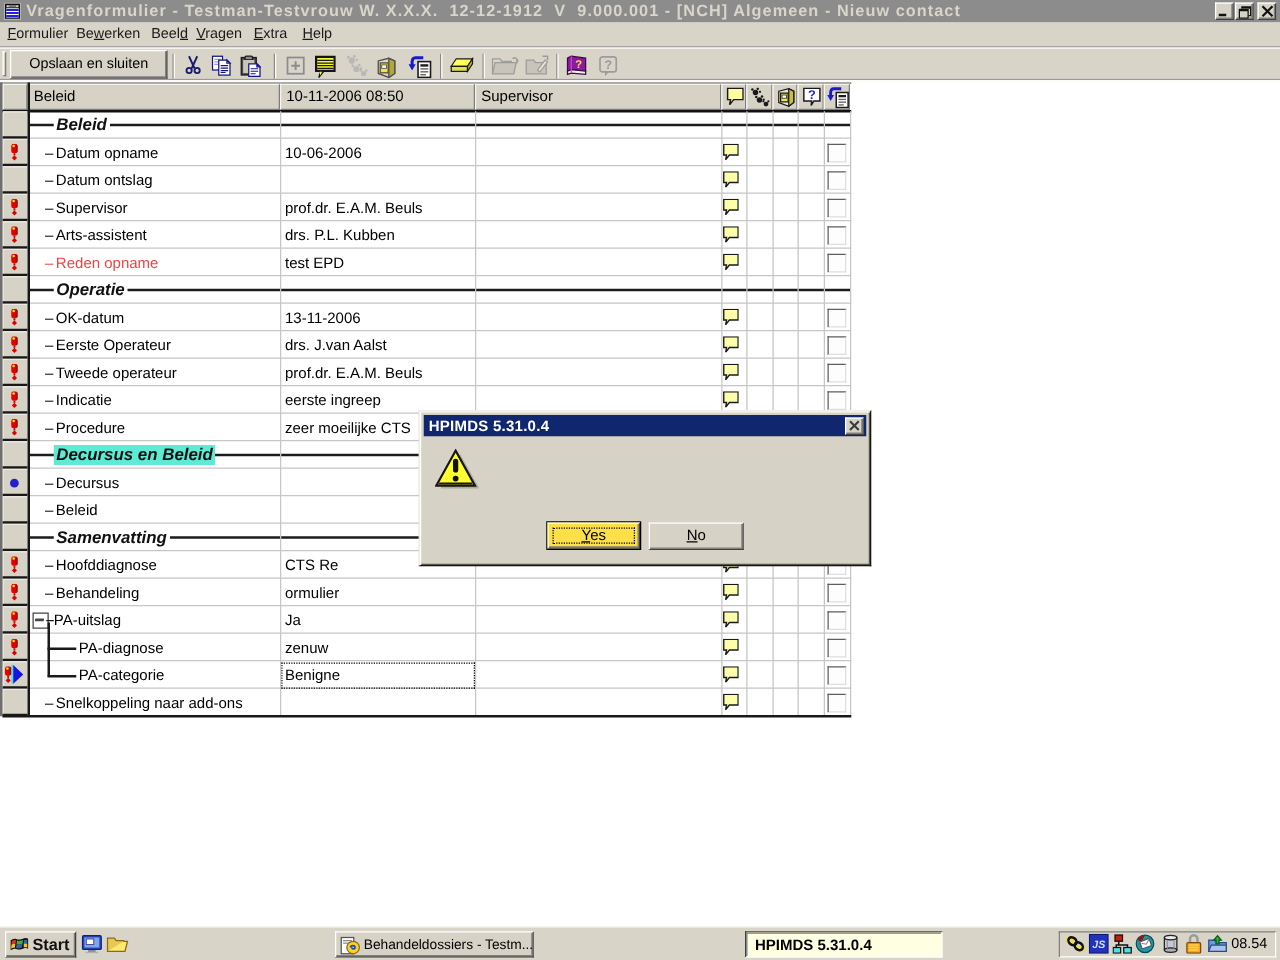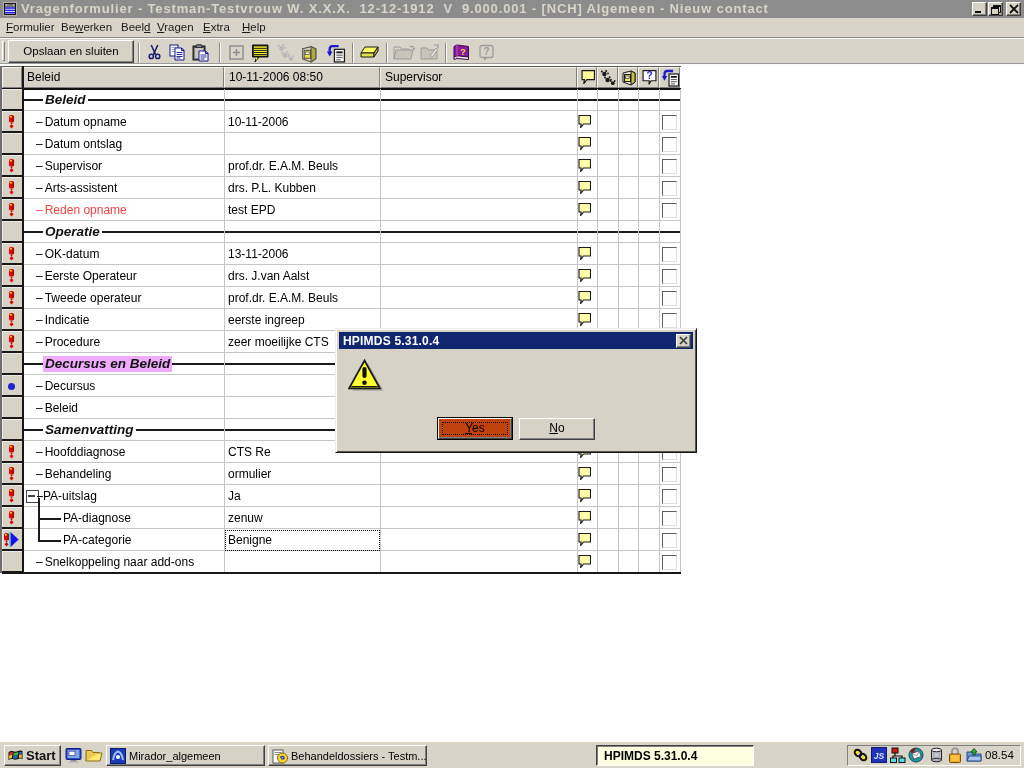--- a/index.html
+++ b/index.html
@@ -232,21 +232,21 @@
     <div style="position:absolute;left:2px;top:111px;width:20px;height:20px;background:#d6d2c6;border-bottom:2px solid #181818;box-shadow:inset 1px 1px 0 #eceae4"></div>
     <svg style="position:absolute;left:8px;top:115px" width="7" height="14" viewBox="0 0 7 14">
 <rect x="1" y="0" width="5" height="7.6" rx="1.9" fill="#e60000"></rect>
 <rect x="4.5" y="0.7" width="1.6" height="6.2" rx="0.8" fill="#991111"></rect>
 <rect x="1.9" y="0.8" width="2" height="2" rx="1" fill="#ffe900"></rect>
 <rect x="2.8" y="7.6" width="1.5" height="1.7" fill="#cc0000"></rect>
 <rect x="2.1" y="9.9" width="2.9" height="2.9" fill="#dd0000" transform="rotate(45 3.55 11.35)"></rect>
 </svg>
     <div style="position:absolute;left:22px;top:132px;width:659px;height:1px;background:#c6c6c6"></div>
     <div style="position:absolute;left:36px;top:115px;font:12px/15px 'Liberation Sans',sans-serif;color:#000;white-space:nowrap">–<span style="display:inline-block;width:2px"></span>Datum opname</div>
-    <div style="position:absolute;left:228px;top:115px;font:12px/15px 'Liberation Sans',sans-serif;white-space:nowrap">10-11-2006</div>
+    <div style="position:absolute;left:228px;top:115px;font:12px/15px 'Liberation Sans',sans-serif;white-space:nowrap">10-06-2006</div>
     <svg style="position:absolute;left:578px;top:115px" width="13" height="13" viewBox="0 0 13 13">
 <polygon points="1,0.5 12.5,0.5 12.5,9 5.5,9 2.5,12.8 3.2,9 1,9" fill="#fdfdaa" stroke="#1a1a1a" stroke-width="1.1"></polygon>
 </svg>
     <div style="position:absolute;left:662px;top:115px;width:13px;height:13px;background:#fdfdfd;border:1.5px solid;border-color:#5e5e5e #dedede #dedede #5e5e5e"></div>
     <div style="position:absolute;left:2px;top:133px;width:20px;height:20px;background:#d6d2c6;border-bottom:2px solid #181818;box-shadow:inset 1px 1px 0 #eceae4"></div>
     <div style="position:absolute;left:22px;top:154px;width:659px;height:1px;background:#c6c6c6"></div>
     <div style="position:absolute;left:36px;top:137px;font:12px/15px 'Liberation Sans',sans-serif;color:#000;white-space:nowrap">–<span style="display:inline-block;width:2px"></span>Datum ontslag</div>
     <svg style="position:absolute;left:578px;top:137px" width="13" height="13" viewBox="0 0 13 13">
 <polygon points="1,0.5 12.5,0.5 12.5,9 5.5,9 2.5,12.8 3.2,9 1,9" fill="#fdfdaa" stroke="#1a1a1a" stroke-width="1.1"></polygon>
 </svg>
@@ -371,21 +371,21 @@
     <div style="position:absolute;left:22px;top:352px;width:659px;height:1px;background:#c6c6c6"></div>
     <div style="position:absolute;left:36px;top:335px;font:12px/15px 'Liberation Sans',sans-serif;color:#000;white-space:nowrap">–<span style="display:inline-block;width:2px"></span>Procedure</div>
     <div style="position:absolute;left:228px;top:335px;font:12px/15px 'Liberation Sans',sans-serif;white-space:nowrap">zeer moeilijke CTS</div>
     <svg style="position:absolute;left:578px;top:335px" width="13" height="13" viewBox="0 0 13 13">
 <polygon points="1,0.5 12.5,0.5 12.5,9 5.5,9 2.5,12.8 3.2,9 1,9" fill="#fdfdaa" stroke="#1a1a1a" stroke-width="1.1"></polygon>
 </svg>
     <div style="position:absolute;left:662px;top:335px;width:13px;height:13px;background:#fdfdfd;border:1.5px solid;border-color:#5e5e5e #dedede #dedede #5e5e5e"></div>
     <div style="position:absolute;left:2px;top:353px;width:20px;height:20px;background:#d6d2c6;border-bottom:2px solid #181818;box-shadow:inset 1px 1px 0 #eceae4"></div>
     <div style="position:absolute;left:22px;top:374px;width:659px;height:1px;background:#c6c6c6"></div>
     <div style="position:absolute;left:24px;top:363px;width:656px;height:1.5px;background:#1c1c1c"></div>
-    <div style="position:absolute;left:43px;top:356px;height:16px;background:#f0abfc;padding:0 2px;font:italic bold 13.5px/16px 'Liberation Sans',sans-serif;color:#111;white-space:nowrap">Decursus en Beleid</div>
+    <div style="position:absolute;left:43px;top:356px;height:16px;background:#5eead4;padding:0 2px;font:italic bold 13.5px/16px 'Liberation Sans',sans-serif;color:#111;white-space:nowrap">Decursus en Beleid</div>
     <div style="position:absolute;left:2px;top:375px;width:20px;height:20px;background:#d6d2c6;border-bottom:2px solid #181818;box-shadow:inset 1px 1px 0 #eceae4"></div>
     <div style="position:absolute;left:8px;top:383px;width:7px;height:7px;border-radius:50%;background:#2222cc"></div>
     <div style="position:absolute;left:22px;top:396px;width:659px;height:1px;background:#c6c6c6"></div>
     <div style="position:absolute;left:36px;top:379px;font:12px/15px 'Liberation Sans',sans-serif;color:#000;white-space:nowrap">–<span style="display:inline-block;width:2px"></span>Decursus</div>
     <svg style="position:absolute;left:578px;top:379px" width="13" height="13" viewBox="0 0 13 13">
 <polygon points="1,0.5 12.5,0.5 12.5,9 5.5,9 2.5,12.8 3.2,9 1,9" fill="#fdfdaa" stroke="#1a1a1a" stroke-width="1.1"></polygon>
 </svg>
     <div style="position:absolute;left:662px;top:379px;width:13px;height:13px;background:#fdfdfd;border:1.5px solid;border-color:#5e5e5e #dedede #dedede #5e5e5e"></div>
     <div style="position:absolute;left:2px;top:397px;width:20px;height:20px;background:#d6d2c6;border-bottom:2px solid #181818;box-shadow:inset 1px 1px 0 #eceae4"></div>
     <div style="position:absolute;left:22px;top:418px;width:659px;height:1px;background:#c6c6c6"></div>
@@ -515,21 +515,21 @@
 </div>
     </div>
 <div style="position:absolute;left:12px;top:30px"><svg width="35" height="34" viewBox="0 0 35 34">
 <polygon points="18,3 33.5,30.5 2.5,30.5" fill="#90908a" opacity="0.6" transform="translate(2,1.2)"></polygon>
 <polygon points="16.5,1.5 32,29.5 1,29.5" fill="#fdfd30" stroke="#161616" stroke-width="1.7"></polygon>
 <path d="M2.8,28.6 L30.2,28.6 L29.4,27 L3.6,27 z" fill="#161616"></path>
 <rect x="14.4" y="8" width="4.2" height="11" rx="2.1" fill="#111"></rect>
 <circle cx="16.5" cy="23.8" r="2.3" fill="#111"></circle>
       </svg></div>
 <div style="position:absolute;left:101px;top:88px;width:76px;height:23px;background:#000;padding:1px;box-sizing:border-box">
-<div style="position:absolute;left:1px;top:1px;right:1px;bottom:1px;background:#c2410c;border:1px solid;border-color:#fff #404040 #404040 #fff;box-shadow:inset -1px -1px 0 #808080">
+<div style="position:absolute;left:1px;top:1px;right:1px;bottom:1px;background:#fde047;border:1px solid;border-color:#fff #404040 #404040 #fff;box-shadow:inset -1px -1px 0 #808080">
 <div style="position:absolute;left:3px;top:3px;right:3px;bottom:3px;border:1px dotted #000"></div>
 <div style="position:absolute;left:0;top:0;width:100%;font:12px/19px 'Liberation Sans',sans-serif;text-align:center"><u>Y</u>es</div>
 </div>
     </div>
 <div style="position:absolute;left:183px;top:89px;width:76px;height:22px;background:#d6d2c6;border:1px solid;border-color:#fff #404040 #404040 #fff;box-shadow:inset -1px -1px 0 #808080;box-sizing:border-box;font:12px/19px 'Liberation Sans',sans-serif;text-align:center"><u>N</u>o</div>
 </div>
 <div style="position:absolute;left:0;top:741px;width:1024px;height:27px;background:#d8d4c8;border-top:1px solid #fcfbf8">
 <div style="position:absolute;left:4px;top:3px;width:57px;height:21px;background:#d6d2c6;border:1px solid;border-color:#fff #404040 #404040 #fff;box-shadow:inset -1px -1px 0 #808080;box-sizing:border-box">
 <div style="position:absolute;left:2px;top:1.5px"><svg width="18" height="16" viewBox="0 0 18 16">
 <path d="M1.5,4.2 C3,3 4.5,2.6 6,3.2 C7.5,3.8 9,3.8 10.5,3.2 L12.5,2.6 C13.5,2.3 14.5,2.5 15.5,3 L15.5,11 C14.5,10.5 13.5,10.3 12.5,10.6 L10.5,11.2 C9,11.8 7.5,11.8 6,11.2 C4.5,10.6 3,11 1.5,12.2 z" fill="#111"></path>
@@ -546,28 +546,20 @@
 <rect x="1" y="1.5" width="15" height="11" rx="1" fill="#2a49c8" stroke="#10207e"></rect>
 <rect x="2.6" y="3" width="11.8" height="8" fill="#7ea6e8"></rect>
 <rect x="4" y="4.2" width="6" height="4.4" fill="#fff" stroke="#3a3a8a" stroke-width="0.7"></rect>
 <rect x="5.5" y="13" width="6" height="1.6" fill="#8a8a92"></rect>
 <rect x="3.5" y="14.4" width="10" height="1.2" fill="#b0b0b8"></rect>
       </svg></div>
 <div style="position:absolute;left:85px;top:6px"><svg width="18" height="15" viewBox="0 0 18 15">
 <polygon points="1,13 3,5 17,5 15,13" fill="#ffe96e" stroke="#8a6a1a"></polygon>
 <path d="M1,13 L1,2.5 L6.5,2.5 L8,4.5 L14,4.5 L14,5" fill="#e8c84e" stroke="#8a6a1a"></path>
       </svg></div>
-<div style="position:absolute;left:106px;top:3px;width:159px;height:21px;background:#d6d2c6;border:1px solid;border-color:#fff #404040 #404040 #fff;box-shadow:inset -1px -1px 0 #808080;box-sizing:border-box">
-      <div style="position:absolute;left:3px;top:2px"><svg width="16" height="16" viewBox="0 0 16 16">
-<rect x="0.5" y="0.5" width="15" height="15" fill="#1a3ab8" stroke="#0a1a6e"></rect>
-<path d="M3,12 C4,6 6,4 8,3.5 C10,4 12,6 13,12" fill="none" stroke="#9ec2f0" stroke-width="2"></path>
-<circle cx="8" cy="9" r="2" fill="#fff"></circle>
-        </svg></div>
-      <div style="position:absolute;left:22px;top:2px;font:11px/16px 'Liberation Sans',sans-serif;color:#000;white-space:nowrap;overflow:hidden;width:135px">Mirador_algemeen</div>
-    </div>
 <div style="position:absolute;left:268px;top:3px;width:159px;height:21px;background:#d6d2c6;border:1px solid;border-color:#fff #404040 #404040 #fff;box-shadow:inset -1px -1px 0 #808080;box-sizing:border-box">
       <div style="position:absolute;left:3px;top:2px"><svg width="16" height="16" viewBox="0 0 16 16">
 <rect x="1" y="2" width="10" height="13" fill="#fff" stroke="#555"></rect>
 <rect x="2.5" y="4" width="7" height="1" fill="#888"></rect>
           <rect x="2.5" y="6" width="7" height="1" fill="#888"></rect>
 <circle cx="10.5" cy="10" r="5" fill="#f7d32e" stroke="#8a6a0a"></circle>
 <path d="M8.5,10 C8.5,8 12,8 12,10 C12,11.5 9.5,11.5 9.5,10" fill="none" stroke="#2244bb" stroke-width="1.4"></path>
         </svg></div>
       <div style="position:absolute;left:22px;top:2px;font:11px/16px 'Liberation Sans',sans-serif;color:#000;white-space:nowrap;overflow:hidden;width:135px">Behandeldossiers - Testm...</div>
     </div>

